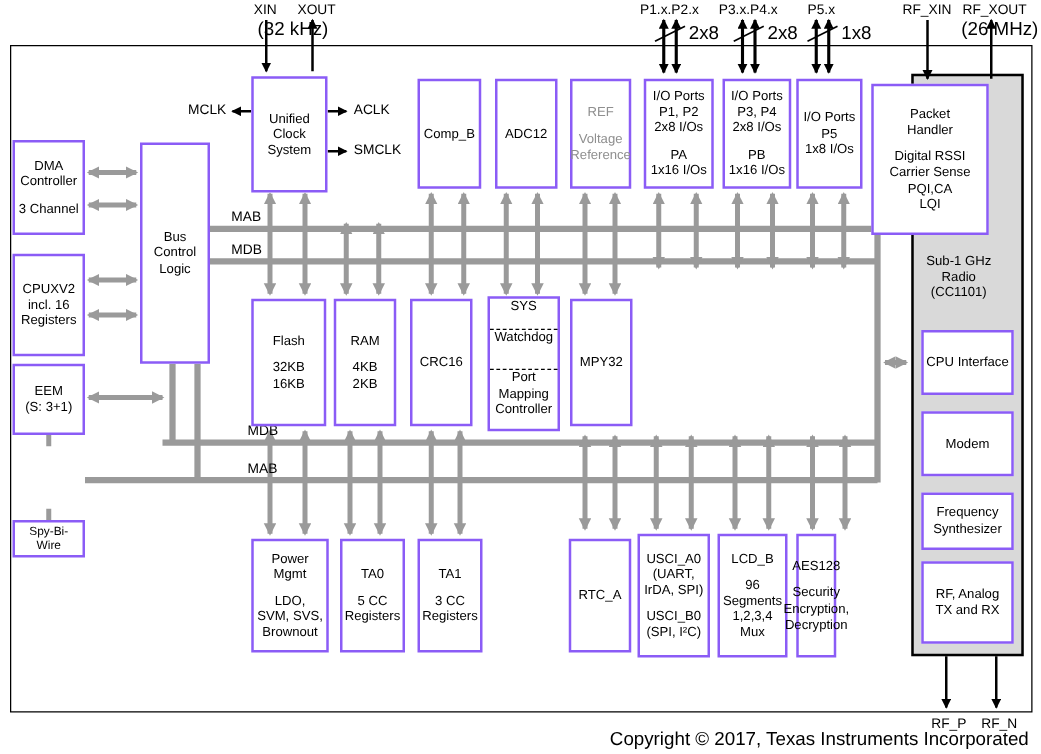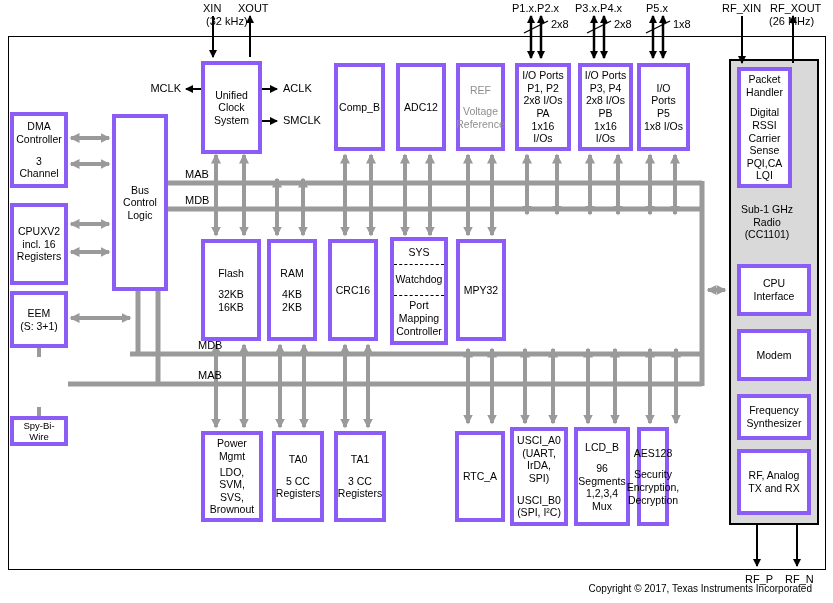--- a/index.html
+++ b/index.html
@@ -2,32 +2,32 @@
 <html><head>
 <meta charset="utf-8">
 <style>
   *{margin:0;padding:0;box-sizing:border-box}
   html,body{background:#fff}
   body{font-family:"Liberation Sans",sans-serif;color:#000}
   .canvas{position:relative;width:833px;height:603px;background:#fff;overflow:hidden}
   .outer{position:absolute;left:8px;top:36px;width:818px;height:534px;border:1.5px solid #000;background:#fff}
   .radio{position:absolute;left:729px;top:59px;width:90px;height:466px;background:#d9d9d9;border:2px solid #000}
   svg.wires{position:absolute;left:0;top:0;pointer-events:none}
-  .blk{position:absolute;background:#fff;border:4px solid #8b5cf6;display:flex;flex-direction:column;
+  .blk{position:absolute;background:#fff;border:2px solid #8b5cf6;display:flex;flex-direction:column;
        justify-content:center;align-items:center;text-align:center;font-size:10.5px;line-height:1.2;padding:2px}
   .blk .gap{height:9px}
   .gray-text{color:#8f8f8f}
   .label{position:absolute;font-size:11px;white-space:nowrap}
-  .lbl-sm{font-size:11px}
+  .lbl-sm{font-size:15px}
   .buslabel{position:absolute;font-size:11px;white-space:nowrap}
   .radiolabel{position:absolute;left:731px;top:203px;width:72px;text-align:center;font-size:10.5px;line-height:1.2}
-  .copyright{position:absolute;right:21px;top:583px;font-size:10px;white-space:nowrap}
+  .copyright{position:absolute;right:10px;top:583px;font-size:15px;white-space:nowrap}
   .mclk-lbl{text-align:right}
   .sysblk{padding:0;justify-content:stretch}
-  .sys-sec{display:flex;flex-direction:column;justify-content:center;align-items:center;width:100%}
+  .sys-sec{display:flex;flex-direction:column;justify-content:flex-start;align-items:center;width:100%}
   .sys-sec.s1{flex:0.75}
   .sys-sec.s2{flex:1}
   .sys-sec.s3{flex:1.5}
   .sys-sec.dashed{border-top:1px dashed #000}
 </style>
 </head>
 <body>
 
 <div class="canvas">
 
@@ -213,21 +213,21 @@
       <div class="gap"></div>
       <div>PB</div>
       <div>1x16 I/Os</div>
     </div>
   <div class="blk" style="left:637px;top:63px;width:53px;height:88px">
       <div>I/O Ports</div>
       <div>P5</div>
       <div>1x8 I/Os</div>
     </div>
 
-  <div class="blk" style="left:737px;top:67px;width:55px;height:121px">
+  <div class="blk" style="left:697px;top:67px;width:94px;height:121px">
       <div>Packet</div>
       <div>Handler</div>
       <div class="gap"></div>
       <div>Digital RSSI</div>
       <div>Carrier Sense</div>
       <div>PQI,CA</div>
       <div>LQI</div>
     </div>
   <div class="radiolabel">
       <div>Sub-1 GHz</div>

